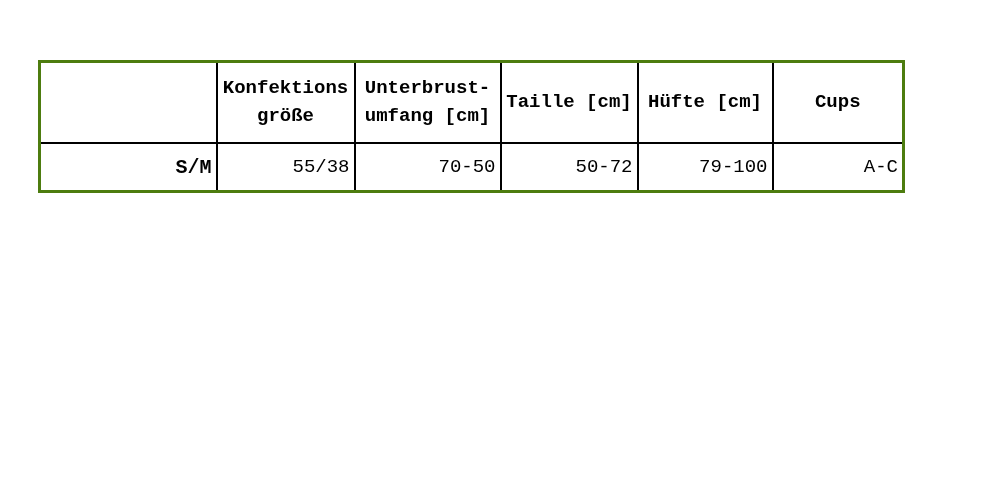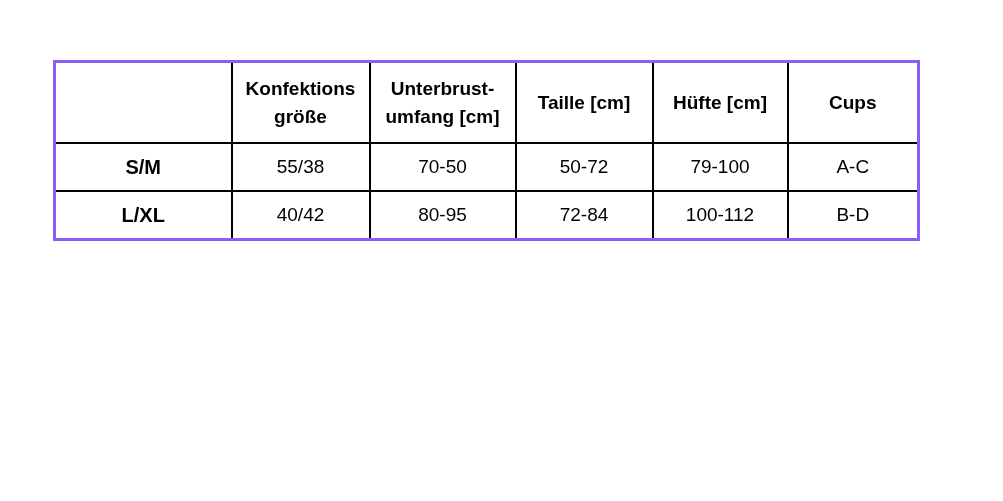--- a/index.html
+++ b/index.html
@@ -9,25 +9,26 @@
   }
   body {
     width: 1003px;
     height: 501px;
     position: relative;
     font-family: "Liberation Sans", sans-serif;
     color: #000000;
   }
   table.size-table {
     position: absolute;
-    left: 53px;
+    left: 38px;
     top: 60px;
     border-collapse: collapse;
     table-layout: fixed;
-    border: 3px solid #8b5cf6;
+    border: 3px solid #4d7c0f;
+    font-family: Liberation Mono, monospace;
   }
   .size-table col.c0 { width: 177px; }
   .size-table col.c1 { width: 138px; }
   .size-table col.c2 { width: 146px; }
   .size-table col.c3 { width: 137px; }
   .size-table col.c4 { width: 135px; }
   .size-table col.c5 { width: 131px; }
   .size-table th,
   .size-table td {
     border: 2px solid #000000;
@@ -39,20 +40,21 @@
   }
   .size-table thead th {
     height: 79px;
     font-weight: bold;
     white-space: pre-line;
     line-height: 1.45;
   }
   .size-table tbody td {
     height: 46px;
     font-weight: normal;
+    text-align: right;
   }
   .size-table tbody td.row-label {
     font-weight: bold;
     font-size: 20px;
   }
 </style>
 </head>
 <body>
 
 <table class="size-table">
@@ -78,22 +80,14 @@
   </thead>
   <tbody>
     <tr>
       <td class="row-label">S/M</td>
       <td>55/38</td>
       <td>70-50</td>
       <td>50-72</td>
       <td>79-100</td>
       <td>A-C</td>
     </tr>
-    <tr>
-      <td class="row-label">L/XL</td>
-      <td>40/42</td>
-      <td>80-95</td>
-      <td>72-84</td>
-      <td>100-112</td>
-      <td>B-D</td>
-    </tr>
   </tbody>
 </table>
 
 </body></html>

